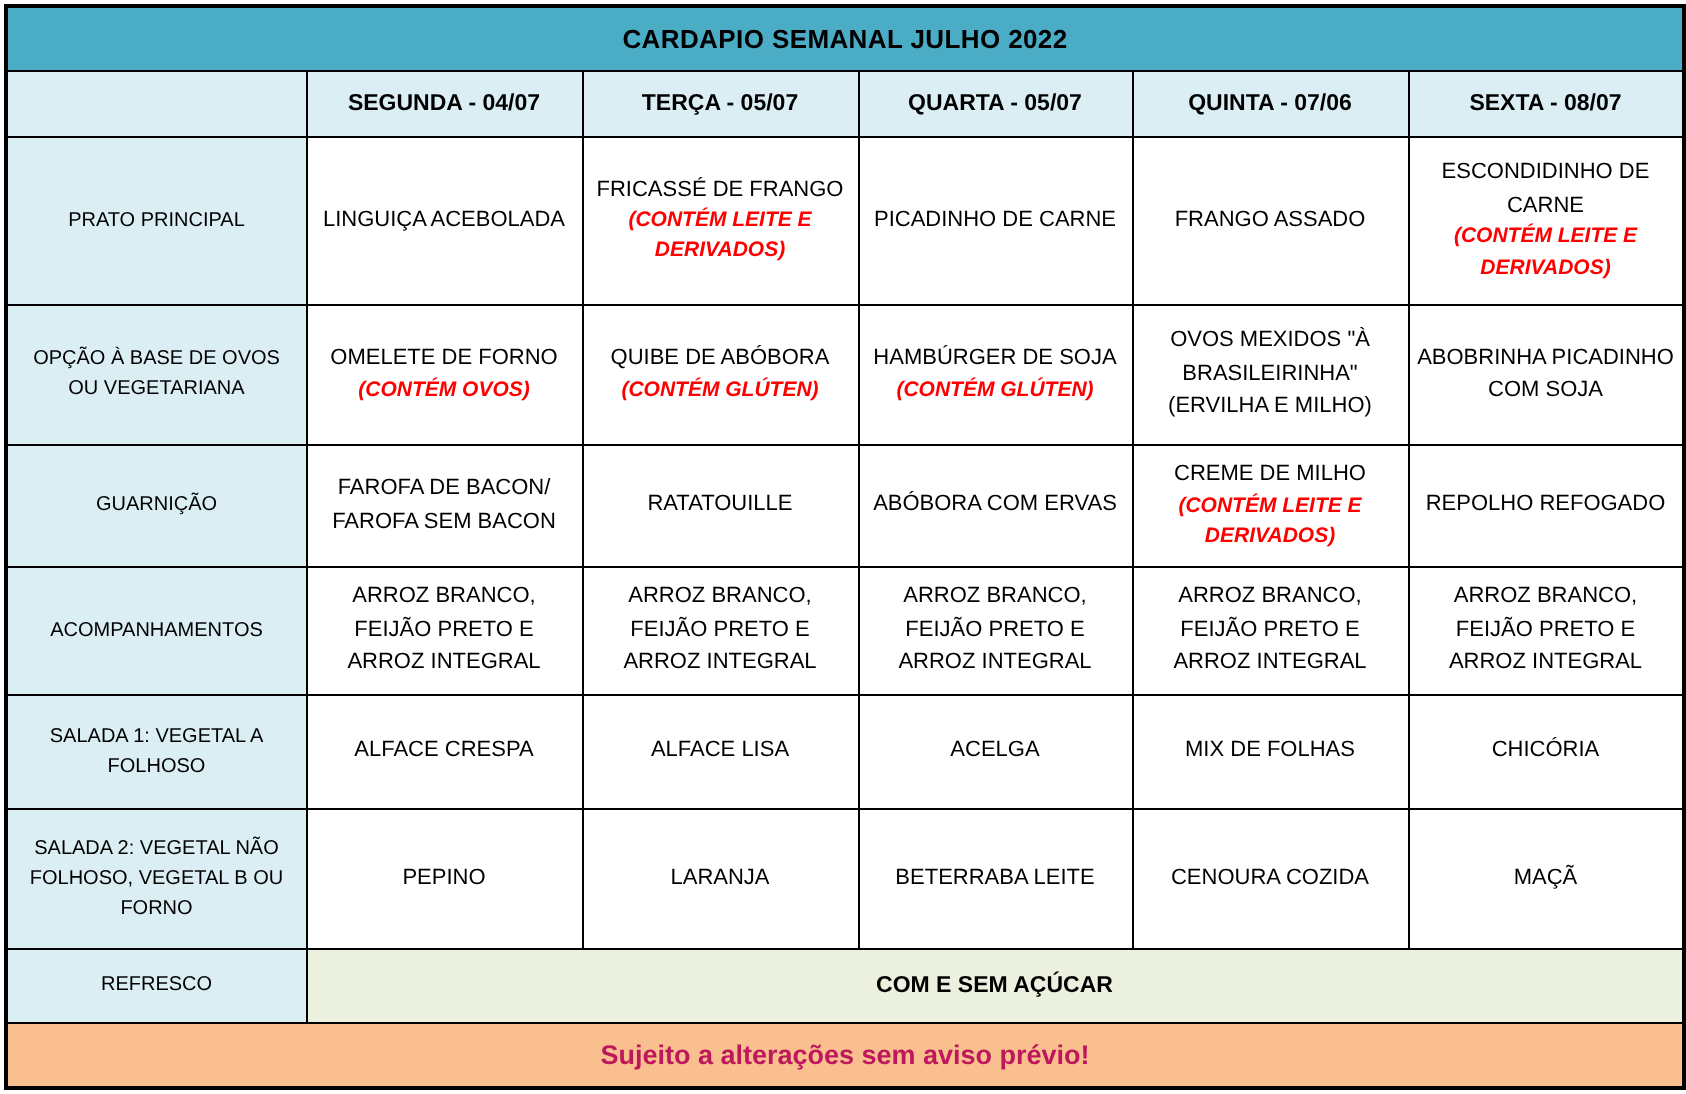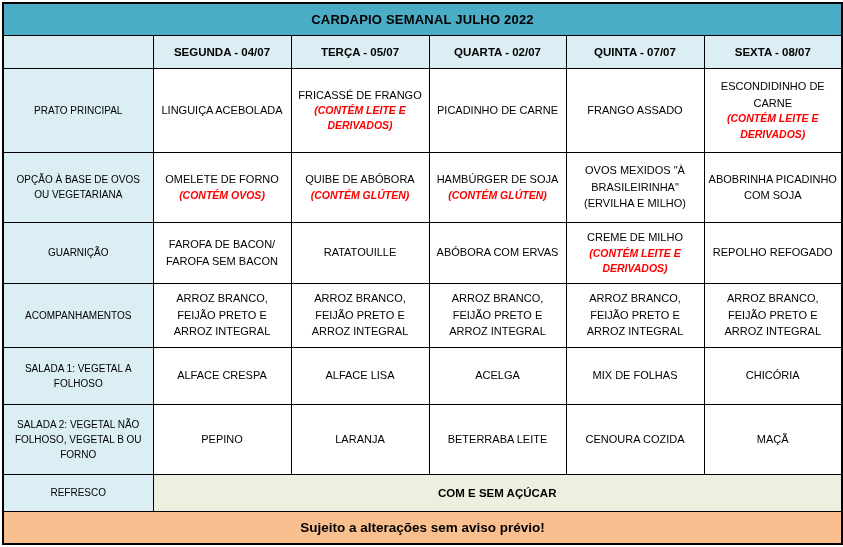--- a/index.html
+++ b/index.html
@@ -68,21 +68,21 @@
   }
   .refresco-value {
     background: #EBF1DE;
     font-weight: bold;
     font-size: 11.5px;
   }
   .footer-cell {
     background: #FABF8F;
     font-weight: bold;
     font-size: 13.5px;
-    color: #000000;
+    color: #be185d;
   }
 </style>
 </head>
 <body>
 
 <table class="menu">
   <colgroup>
     <col style="width:150px">
     <col style="width:138px">
     <col style="width:138px">
@@ -93,22 +93,22 @@
 
   <tbody>
       <tr class="r-title">
     <th class="title-cell" colspan="6">CARDAPIO SEMANAL JULHO 2022</th>
   </tr>
 
   <tr class="r-days">
     <th class="corner-cell"></th>
     <th class="day-header">SEGUNDA - 04/07</th>
     <th class="day-header">TERÇA - 05/07</th>
-    <th class="day-header">QUARTA - 02/07</th>
-    <th class="day-header">QUINTA - 07/07</th>
+    <th class="day-header">QUARTA - 05/07</th>
+    <th class="day-header">QUINTA - 07/06</th>
     <th class="day-header">SEXTA - 08/07</th>
   </tr>
 
   <tr class="r-prato">
     <th class="rowlabel">PRATO PRINCIPAL</th>
     <td class="cell">
       <div>LINGUIÇA ACEBOLADA</div>
     </td>
     <td class="cell">
       <div>FRICASSÉ DE FRANGO</div>

